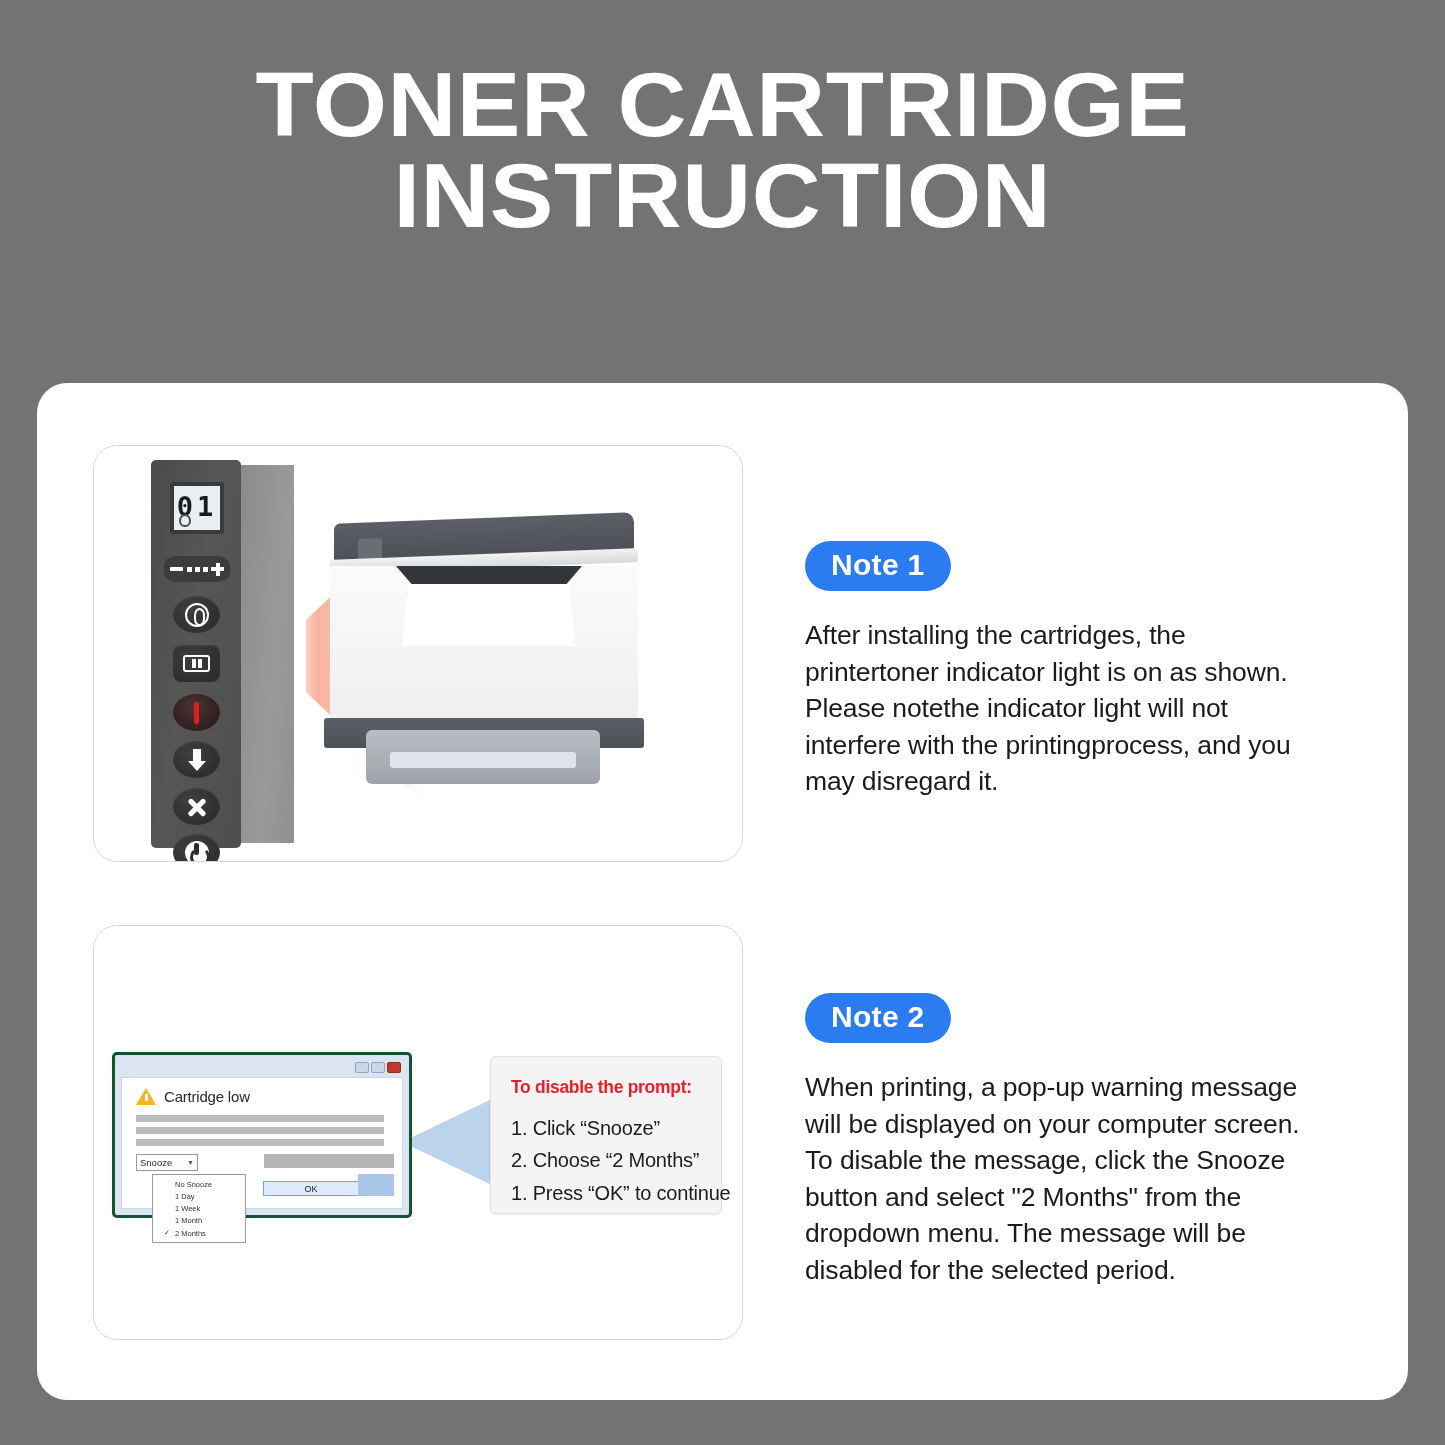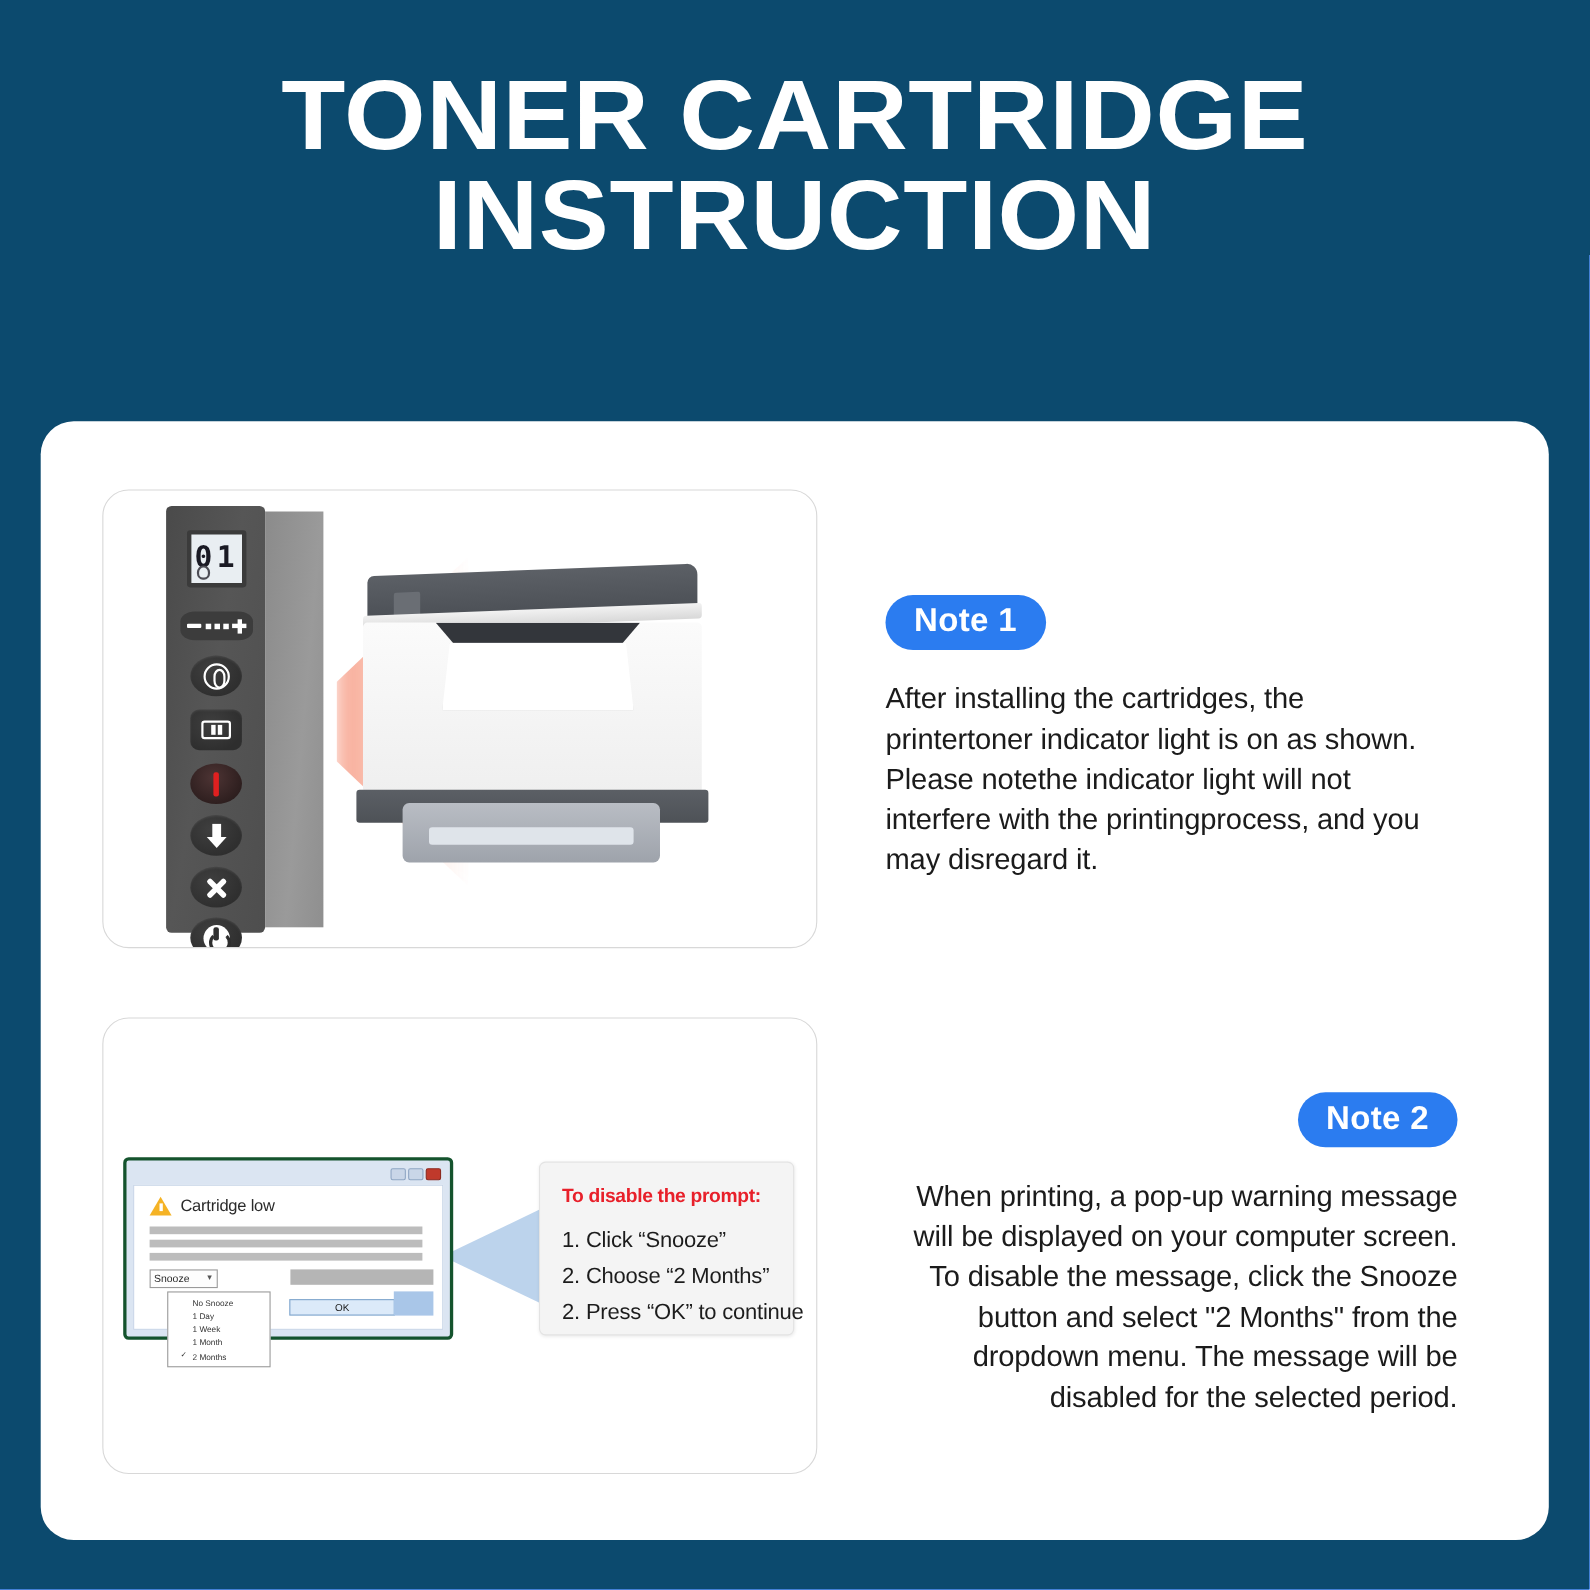--- a/index.html
+++ b/index.html
@@ -5,21 +5,21 @@
   * { box-sizing: border-box; margin: 0; padding: 0; }
   html, body {
     width: 1445px; height: 1445px;
     font-family: "Liberation Sans", sans-serif;
     background: #2171f8;
     overflow: hidden;
   }
   .page {
     position: relative;
     width: 1445px; height: 1445px;
-    background: #0c4a6e;
+    background: #737373;
   }
 
   
   .header {
     position: absolute;
     top: 0; left: 0; right: 0;
     height: 383px;
     display: flex;
     flex-direction: column;
     align-items: center;
@@ -75,21 +75,21 @@
     overflow: hidden;
     flex: 0 0 auto;
   }
   .illus-panel.p2 { height: 415px; }
 
   .note-col {
     width: 520px;
     margin-left: 62px;
     padding-top: 96px;
   }
-  .note-col.c2 { padding-top: 68px; text-align: right; }
+  .note-col.c2 { padding-top: 68px; }
 
   .note-badge {
     display: inline-block;
     background: #2b7cf0;
     color: #ffffff;
     font-size: 30px;
     font-weight: 700;
     padding: 7px 26px 9px 26px;
     border-radius: 26px;
     letter-spacing: 0.3px;
@@ -504,21 +504,21 @@
               <div class="dlg-okbtn">OK</div>
               <div class="dlg-bluefield"></div>
             </div>
           </div>
 
           <div class="callout">
             <h4>To disable the prompt:</h4>
             <ol>
               <li>1. Click “Snooze”</li>
               <li>2. Choose “2 Months”</li>
-              <li>2. Press “OK” to continue</li>
+              <li>1. Press “OK” to continue</li>
             </ol>
           </div>
 
         </div>
       </div>
 
       <div class="note-col c2">
         <div class="note-badge">Note 2</div>
         <div class="note-body">When printing, a pop-up warning message will be displayed on your computer screen. To disable the message, click the Snooze button and select "2 Months" from the dropdown menu. The message will be disabled for the selected period.</div>
       </div>

